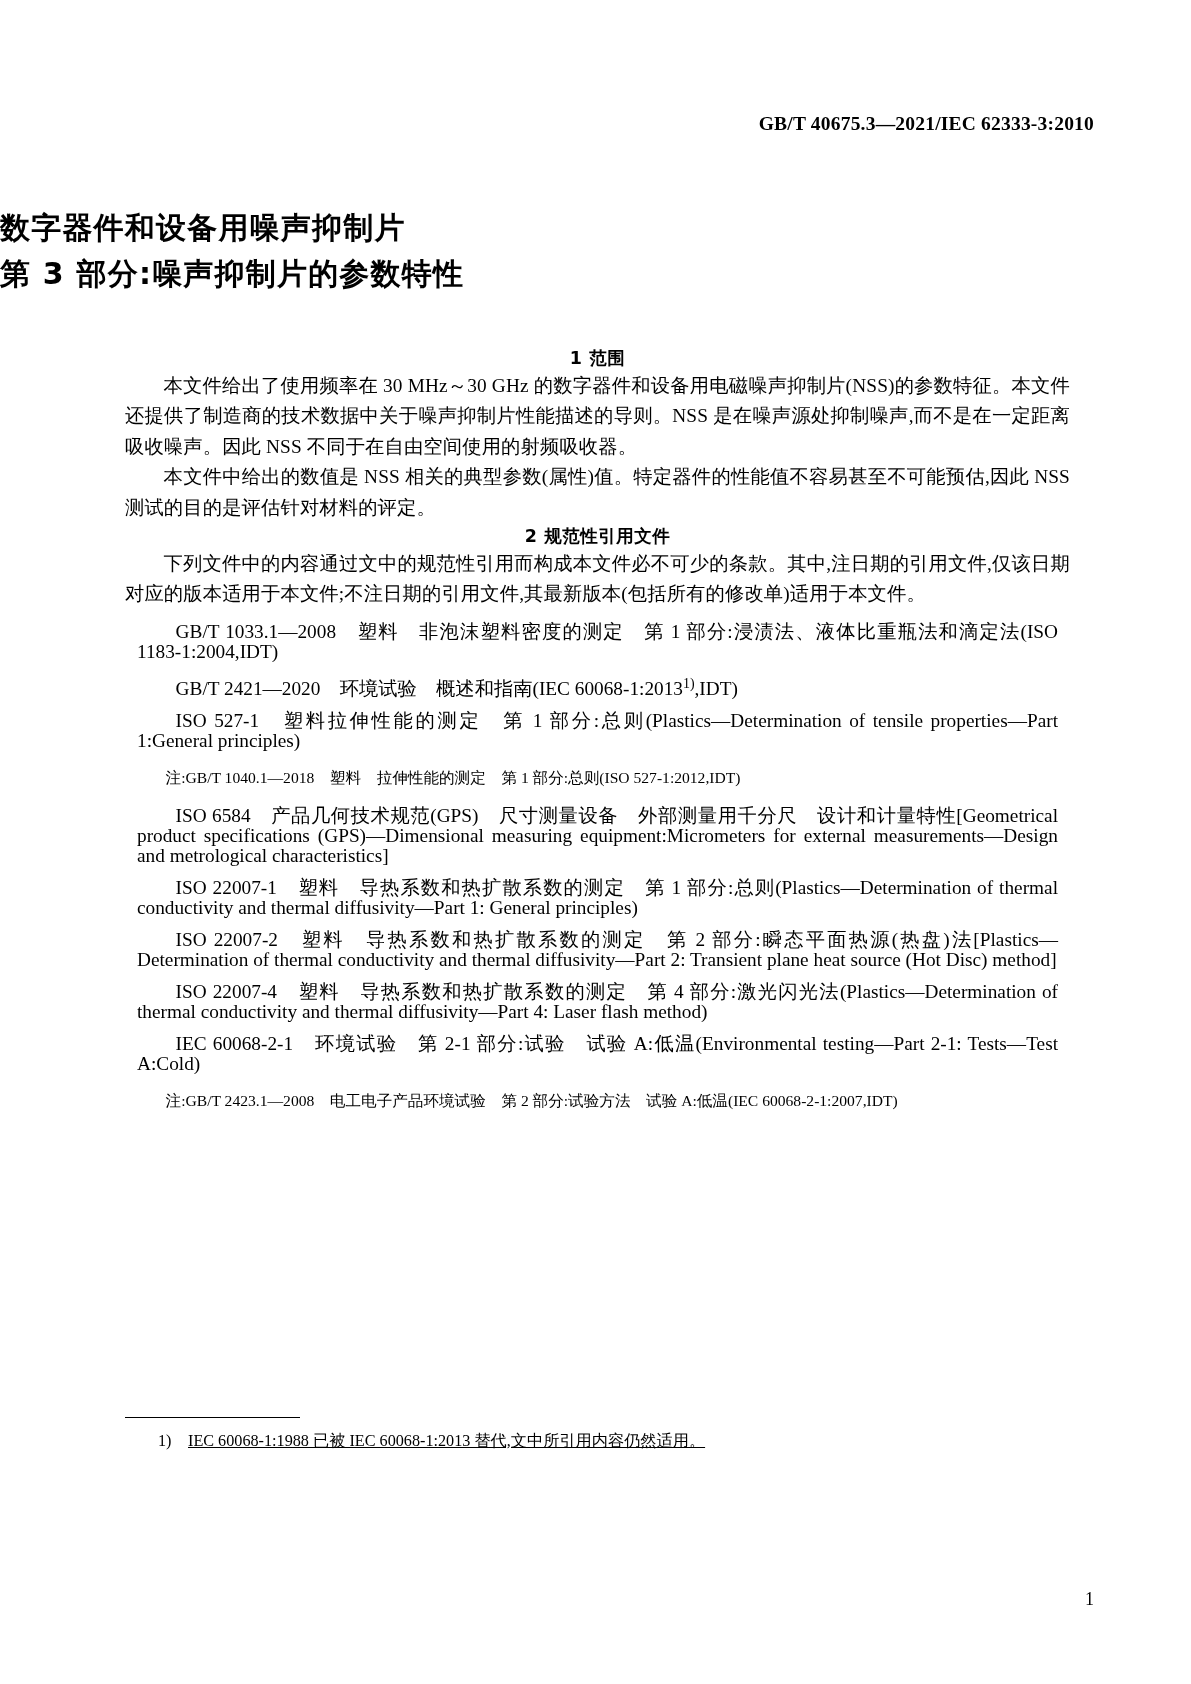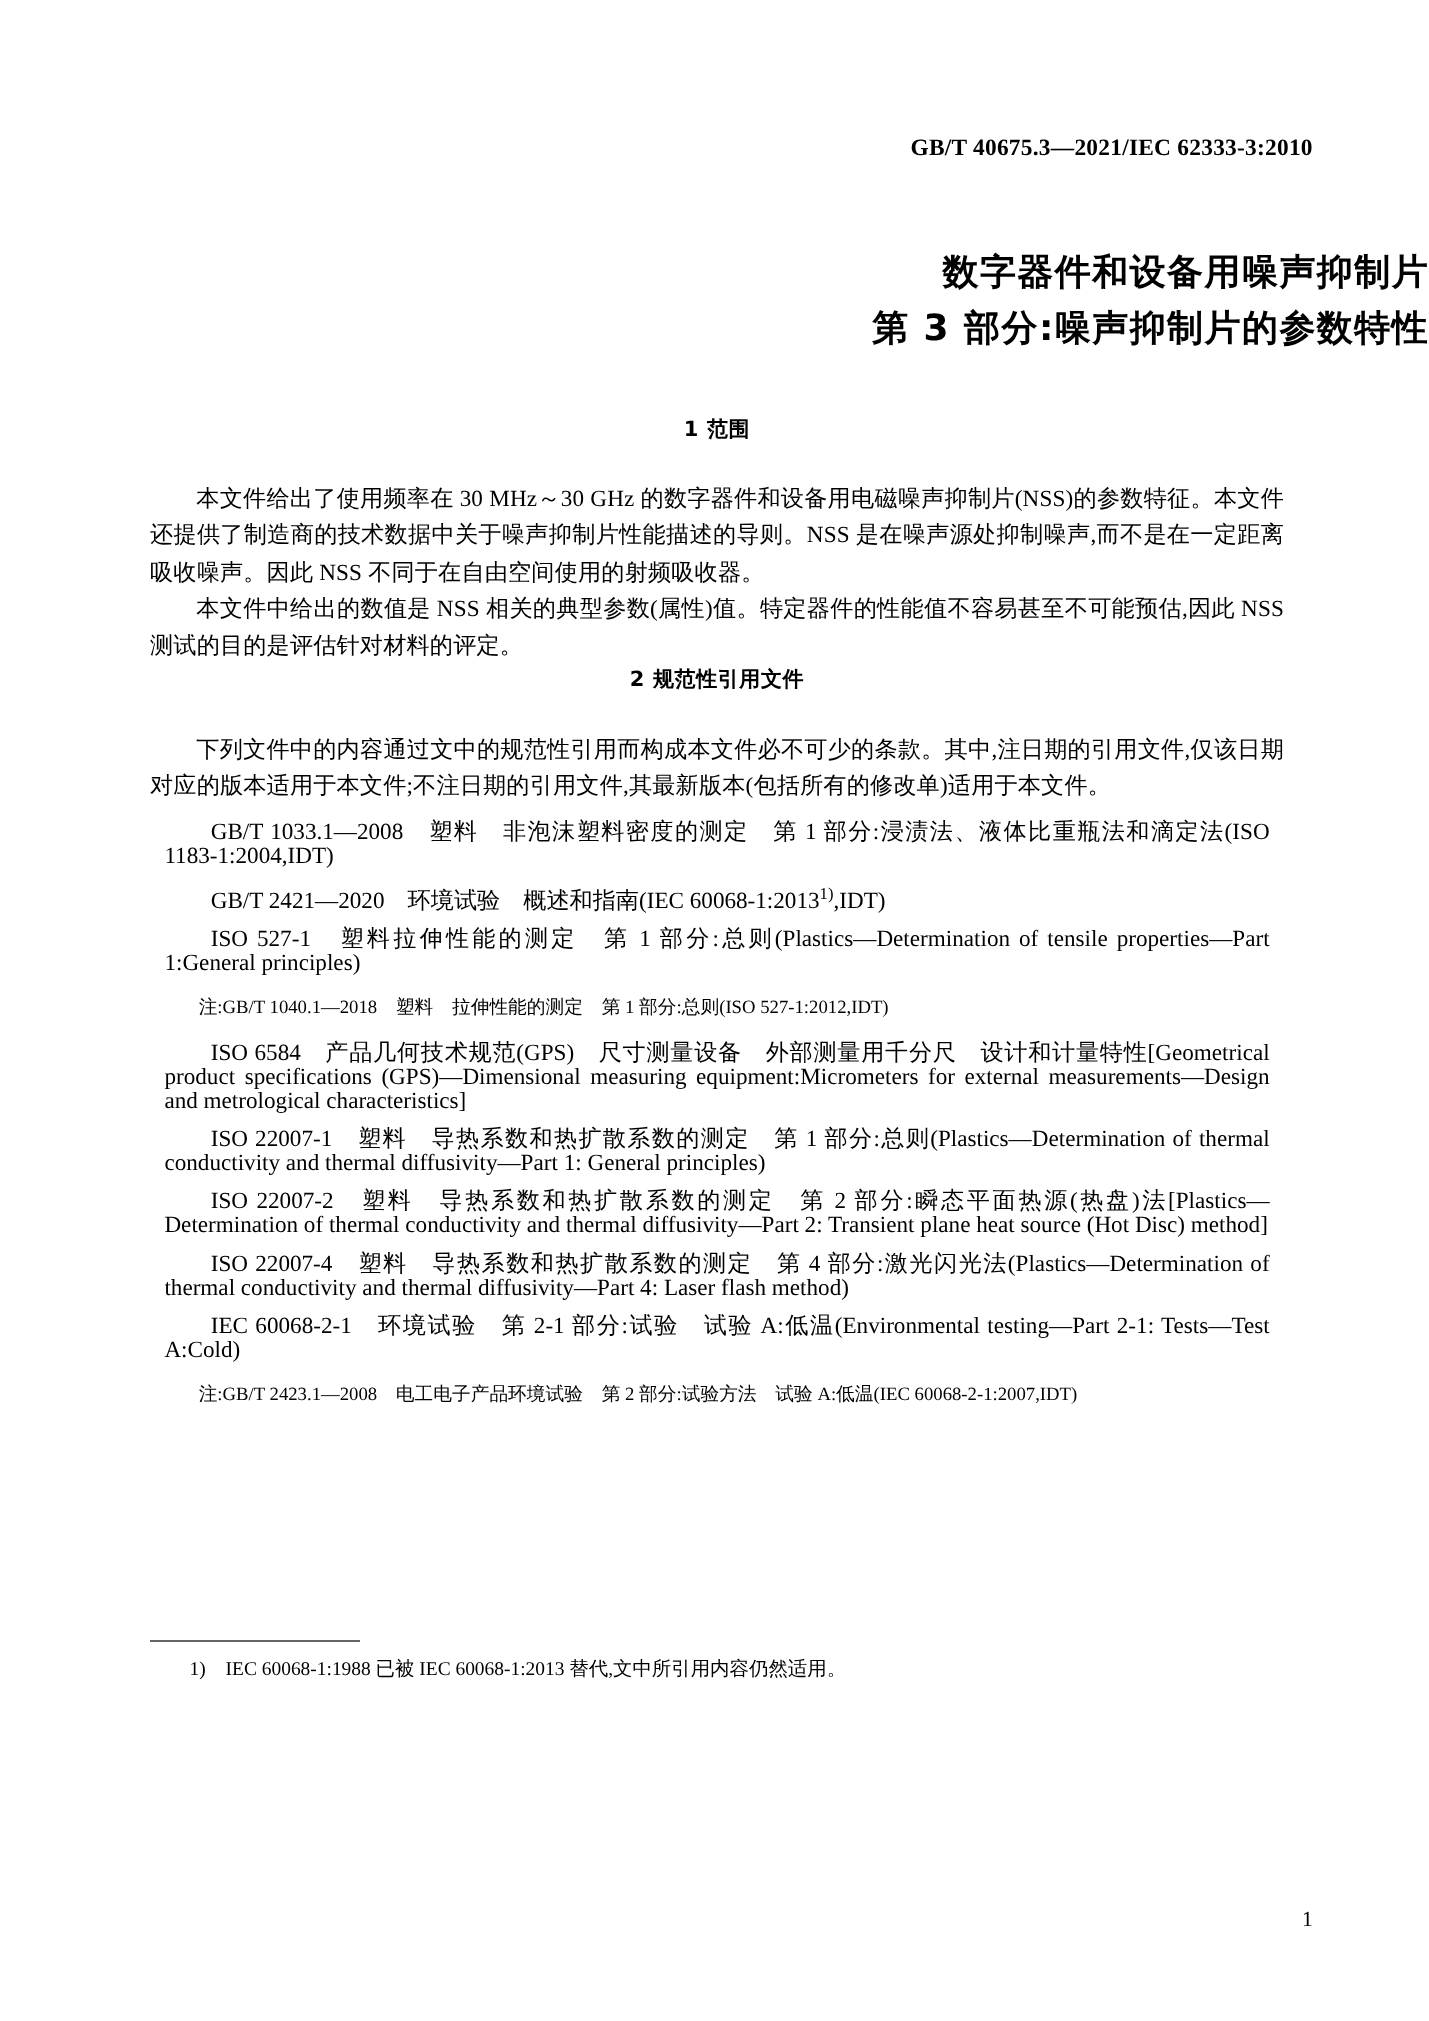--- a/index.html
+++ b/index.html
@@ -32,21 +32,21 @@
     letter-spacing: 0.2px;
     white-space: nowrap;
   }
 
   
   .doc-title {
     position: absolute;
     top: 205px;
     left: 0;
     right: 0;
-    text-align: right;
+    text-align: left;
   }
   .doc-title .line {
     font-family: "DejaVu Sans", "Liberation Sans", sans-serif;
     font-size: 30px;
     font-weight: bold;
     line-height: 46px;
     letter-spacing: 1.2px;
     white-space: nowrap;
   }
 
@@ -74,21 +74,21 @@
   p.para {
     font-family: "Liberation Serif", "DejaVu Serif", serif;
     font-size: 19.3px;
     line-height: 30.4px;
     margin: 0;
     text-align: justify;
     text-justify: inter-character;
     letter-spacing: 0.15px;
   }
   p.indent  { text-indent: 2em; }
-  p.first-after-heading { margin-top: 31px; }
+  p.first-after-heading { }
 
   
   p.ref {
     font-family: "Liberation Serif", "DejaVu Serif", serif;
     font-size: 19.3px;
     line-height: 20px;
     margin: 12px;
     text-indent: 2em;
     text-align: justify;
     text-justify: inter-character;
@@ -104,21 +104,22 @@
   .sup { font-size: 0.72em; vertical-align: super; }
 
   
   .ref-list { margin-top: 0; }
 
   
   .footnote-area {
     position: absolute;
     left: 125px;
     width: 945px;
-    top: 1367px;
+    top: 1417px;
+    text-decoration: underline;
   }
   .footnote-rule {
     width: 175px;
     height: 0;
     border-top: 1px solid #000;
     margin: 0 0 10px 0;
   }
   .footnote-text {
     font-family: "Liberation Serif", "DejaVu Serif", serif;
     font-size: 16.2px;

